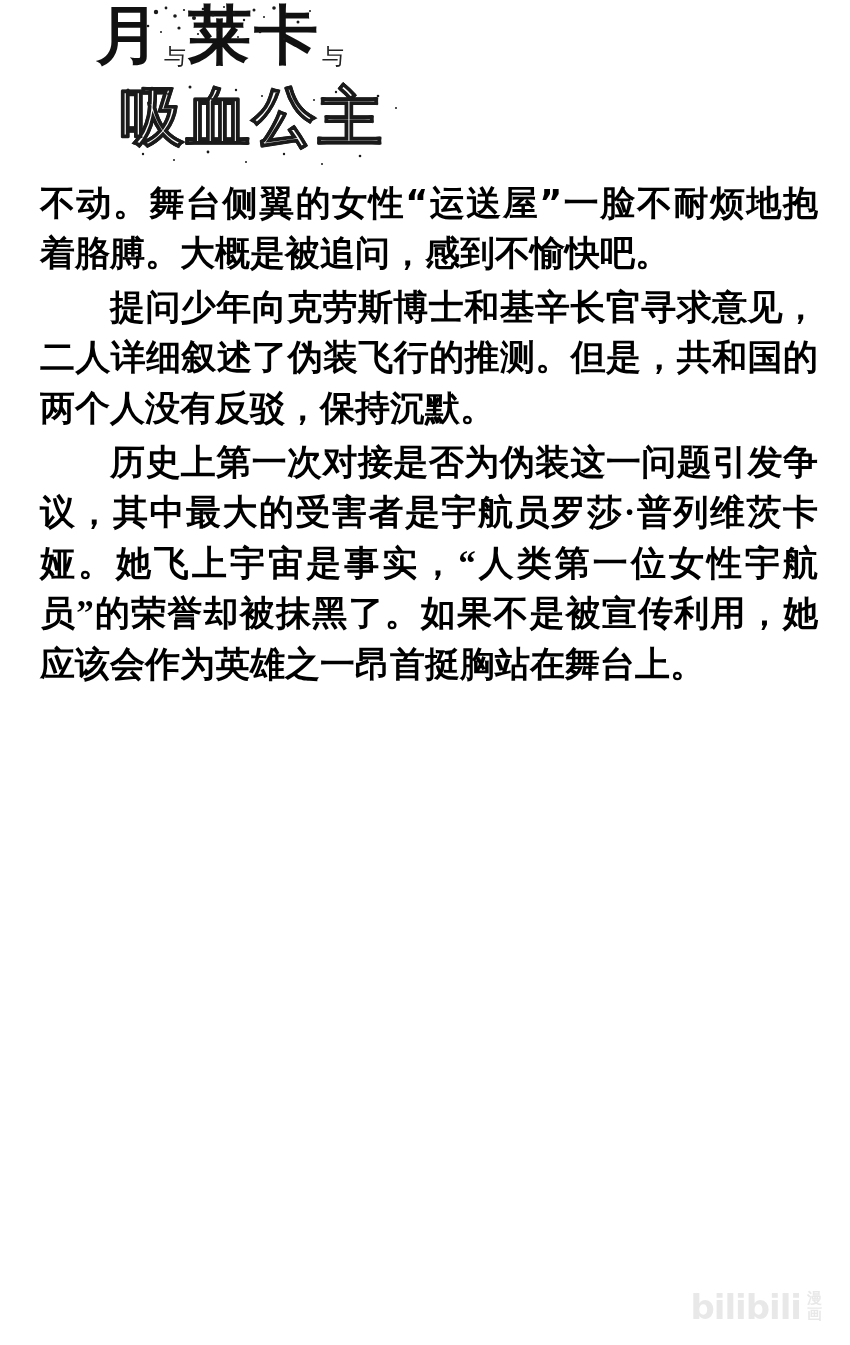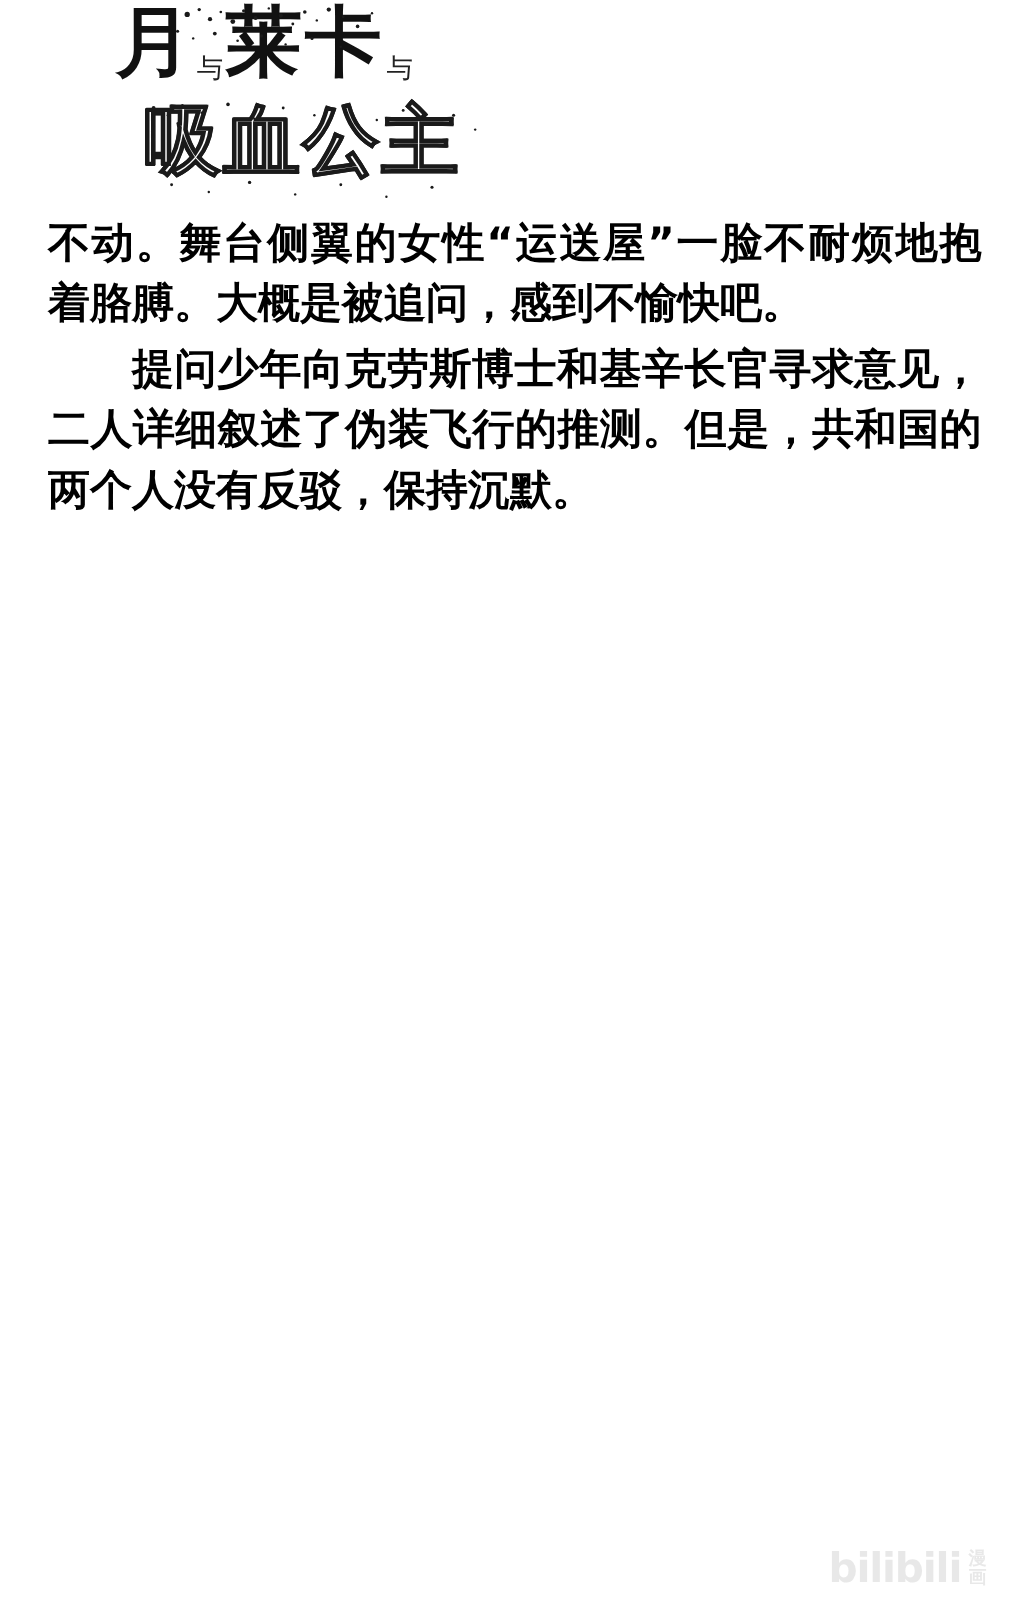--- a/index.html
+++ b/index.html
@@ -185,20 +185,21 @@
       <circle cx="236" cy="150" r="1.2"></circle>
       <circle cx="274" cy="160" r="1.0"></circle>
       <circle cx="312" cy="152" r="1.3"></circle>
     </g>
   </svg>
 </div>
 
 <div class="page-body">
   <p class="para">不动。舞台侧翼的女性“运送屋”一脸不耐烦地抱着胳膊。大概是被追问，感到不愉快吧。</p>
   <p class="para indent">提问少年向克劳斯博士和基辛长官寻求意见，二人详细叙述了伪装飞行的推测。但是，共和国的两个人没有反驳，保持沉默。</p>
+  <p class="para indent">历史上第一次对接是否为伪装这一问题引发争议，其中最大的受害者是宇航员罗莎·普列维茨卡娅。她飞上宇宙是事实，“人类第一位女性宇航员”的荣誉却被抹黑了。如果不是被宣传利用，她应该会作为英雄之一昂首挺胸站在舞台上。</p>
 </div>
 
 <div class="watermark">
   <span class="wm-main">bilibili</span>
   <span class="wm-sub">
     <span>漫</span><br>
     <span>画</span>
   </span>
 </div>
 

